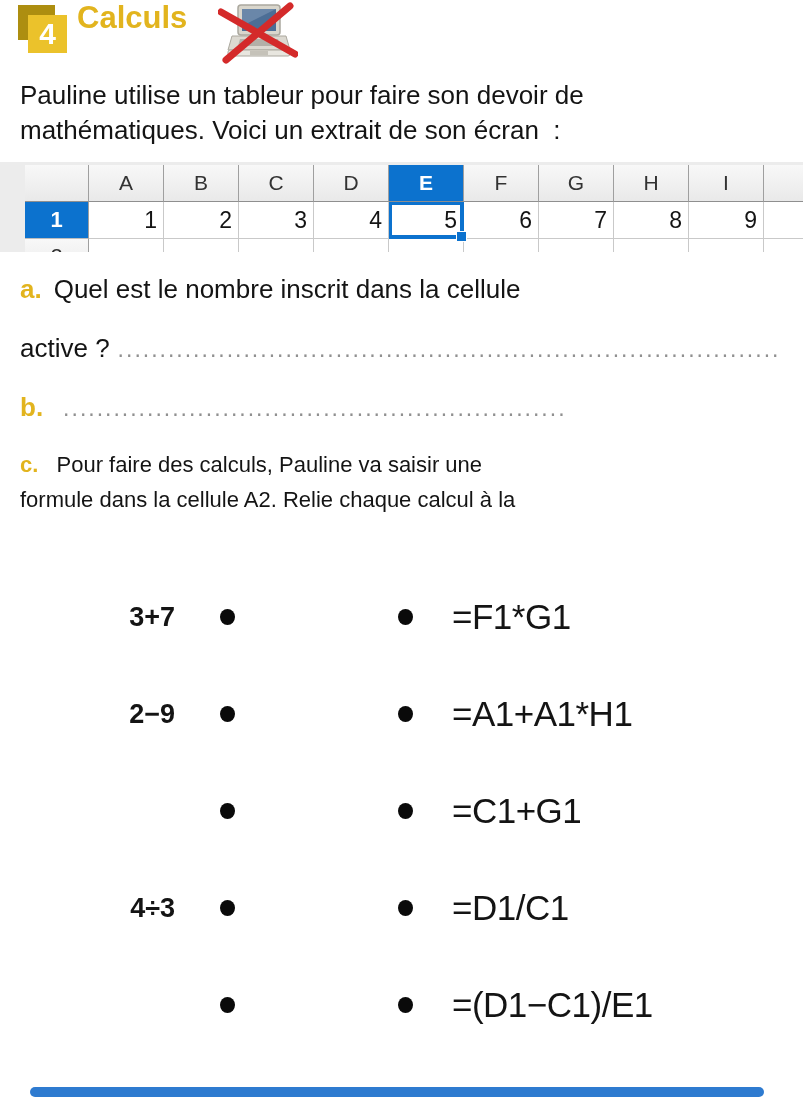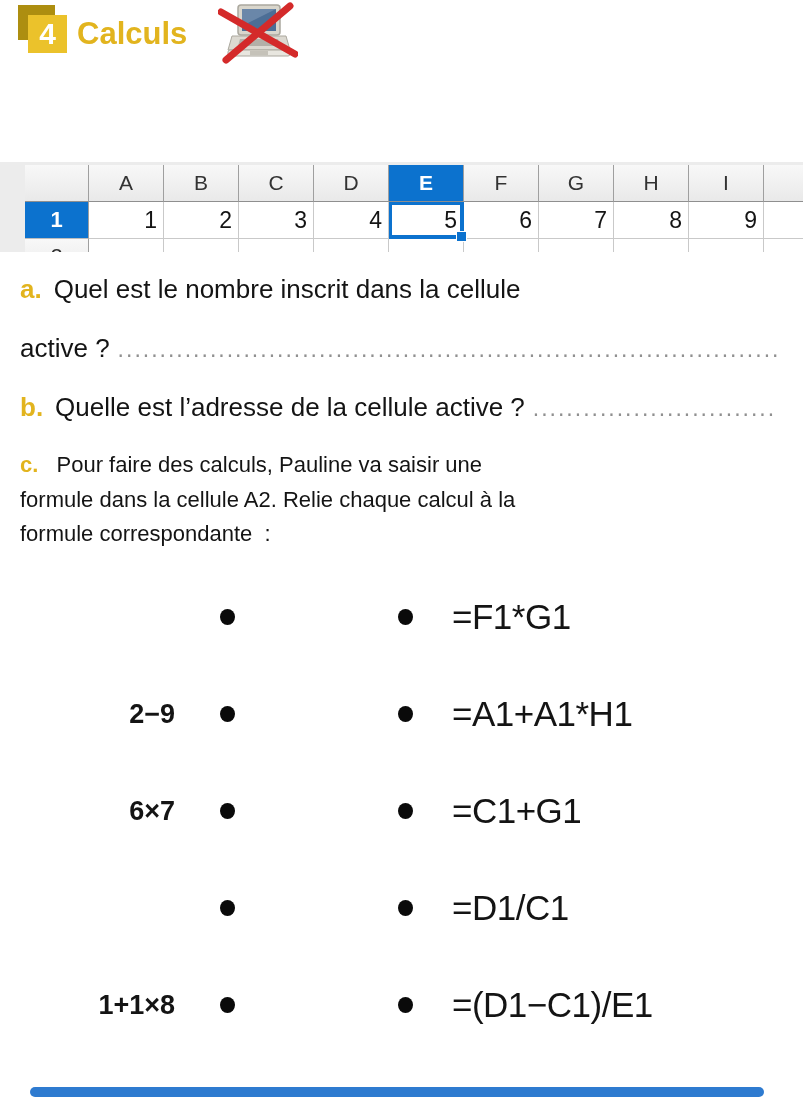--- a/index.html
+++ b/index.html
@@ -5,21 +5,21 @@
   * { margin:0; padding:0; box-sizing:border-box; }
   body { background:#ffffff; font-family:"Liberation Sans", sans-serif; color:#141414; }
   .page { position:relative; width:803px; height:1099px; background:#ffffff; overflow:hidden; }
 
   
   .hdr { position:absolute; left:0; top:0; width:803px; height:70px; }
   .badge-back  { position:absolute; left:18px; top:5px;  width:37px; height:35px; background:#AD8E10; }
   .badge-front { position:absolute; left:28px; top:15px; width:39px; height:38px; background:#EBC22B;
                  display:flex; align-items:center; justify-content:center;
                  color:#ffffff; font-weight:bold; font-size:30px; }
-  .hdr-title { position:absolute; left:77px; top:16px; font-size:31px; font-weight:bold; color:#E2B41E; }
+  .hdr-title { position:absolute; left:77px; top:0; font-size:31px; font-weight:bold; color:#E2B41E; }
   .no-computer { position:absolute; left:218px; top:2px; }
 
   
   .intro { position:absolute; left:20px; top:78px; width:770px; font-size:26px; line-height:35px; }
 
   
   .sheet { position:absolute; left:0; top:162px; width:803px; height:90px; background:#ECECEC; overflow:hidden; }
   .sheet-table { position:absolute; left:25px; top:3px; }
   .srow { display:flex; }
   .rowhead, .corner { width:64px; flex:0 0 64px; }
@@ -88,20 +88,24 @@
           <path d="M12 37 L50 37 L52 44 L10 44 Z" fill="#b3b0a8"></path>
           <rect x="0" y="48" width="62" height="6" rx="2" fill="#e8e6df" stroke="#aba89e" stroke-width="1"></rect>
           <rect x="22" y="49" width="18" height="4" fill="#c5c2b9"></rect>
         </g>
         <line x1="3" y1="10" x2="77" y2="52" stroke="#D42A2A" stroke-width="7" stroke-linecap="round"></line>
         <line x1="72" y1="4" x2="8" y2="58" stroke="#D42A2A" stroke-width="7" stroke-linecap="round"></line>
       </svg>
     </div>
   </div>
 
+  <div class="intro">
+    <div>Pauline utilise un tableur pour faire son devoir de</div>
+    <div>mathématiques. Voici un extrait de son écran&nbsp;&nbsp;:</div>
+  </div>
 
   <div class="sheet">
     <div class="sheet-table">
       <div class="srow">
         <div class="corner head-cell"></div>
         <div class="rep">
           
         
             <div class="scol head-cell">
               <span>A</span>
@@ -227,63 +231,61 @@
     <span class="qlabel">a.</span>
     <span>Quel est le nombre inscrit dans la cellule</span>
   </div>
   <div class="qline qa-2">
     <span>active ?</span>
     <span class="dots" style="margin-left:8px;">............................................................................................................................................</span>
   </div>
 
   <div class="qline qb">
     <span class="qlabel">b.</span>
-    <span>Quelle est l’adresse de la cellule active ?</span>
     <span class="dots" style="margin-left:8px;">............................................................</span>
   </div>
 
   <div class="qc">
     <div>
       <span class="qlabel">c.</span>
       <span>Pour faire des calculs, Pauline va saisir une</span>
     </div>
     <div>formule dans la cellule A2. Relie chaque calcul à la</div>
-    <div>formule correspondante&nbsp;&nbsp;:</div>
   </div>
 
   <div class="match">
 
       <div class="mrow">
+        <div class="mcalc">3+7</div>
         <div class="mdot d1"></div>
         <div class="mdot d2"></div>
         <div class="mformula">=F1*G1</div>
       </div>
 
       <div class="mrow">
         <div class="mcalc">2−9</div>
         <div class="mdot d1"></div>
         <div class="mdot d2"></div>
         <div class="mformula">=A1+A1*H1</div>
       </div>
 
       <div class="mrow">
-        <div class="mcalc">6×7</div>
         <div class="mdot d1"></div>
         <div class="mdot d2"></div>
         <div class="mformula">=C1+G1</div>
       </div>
 
       <div class="mrow">
+        <div class="mcalc">4÷3</div>
         <div class="mdot d1"></div>
         <div class="mdot d2"></div>
         <div class="mformula">=D1/C1</div>
       </div>
 
       <div class="mrow">
-        <div class="mcalc">1+1×8</div>
         <div class="mdot d1"></div>
         <div class="mdot d2"></div>
         <div class="mformula">=(D1−C1)/E1</div>
       </div>
 
     </div>
 
   <div class="footer-bar"></div>
 
 </div>

